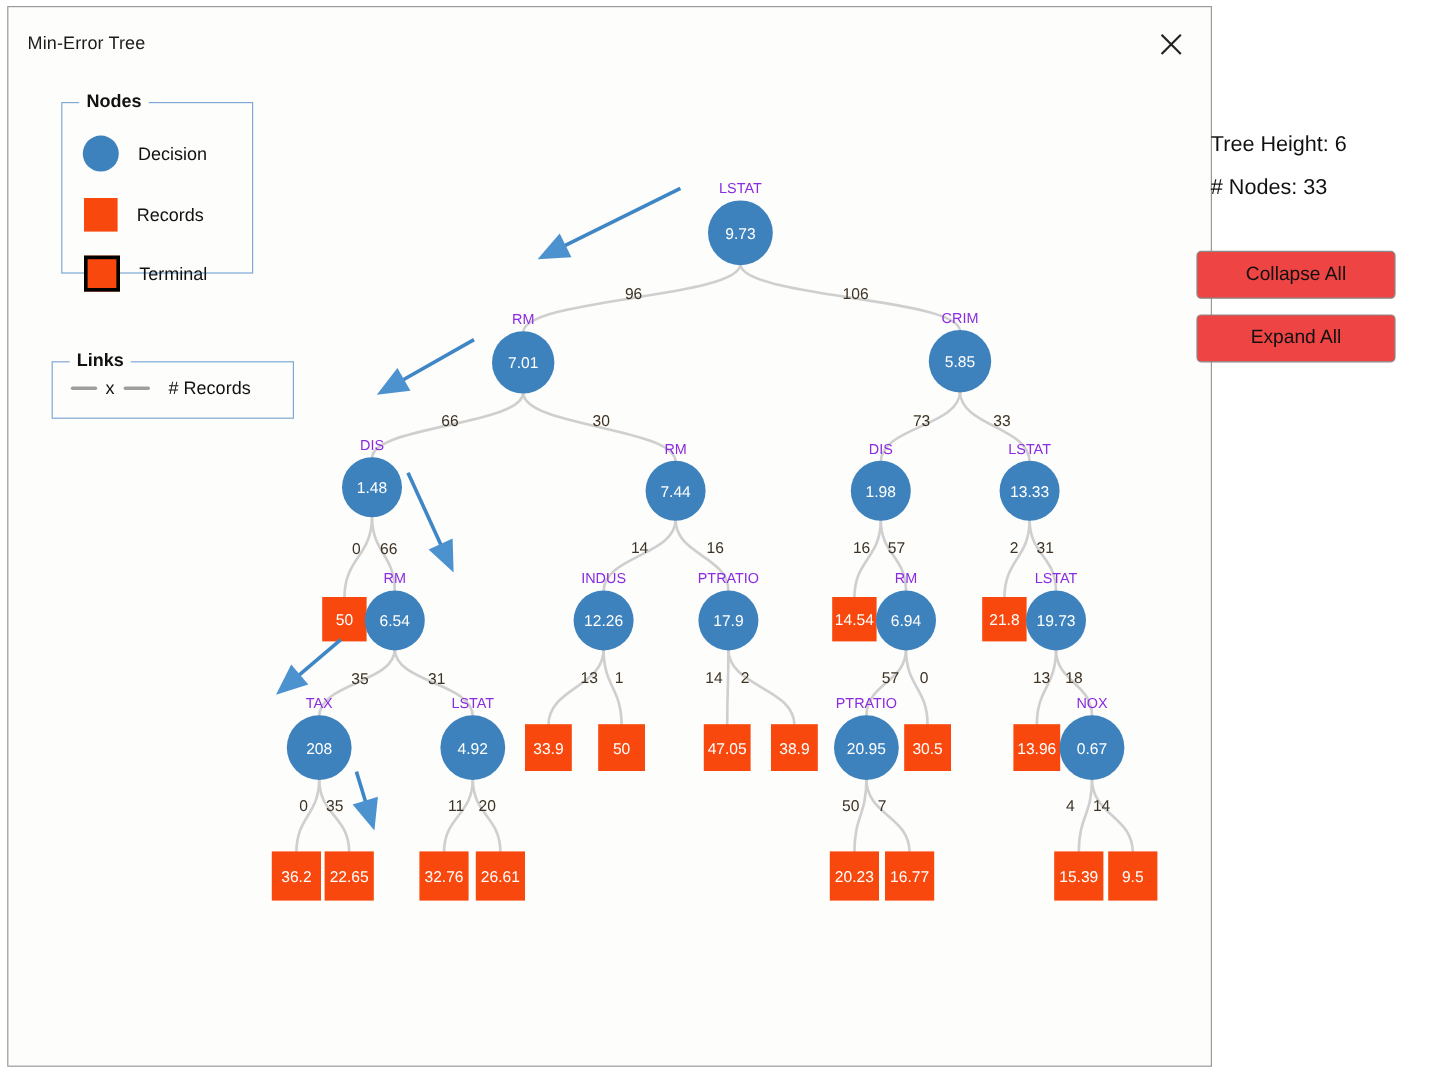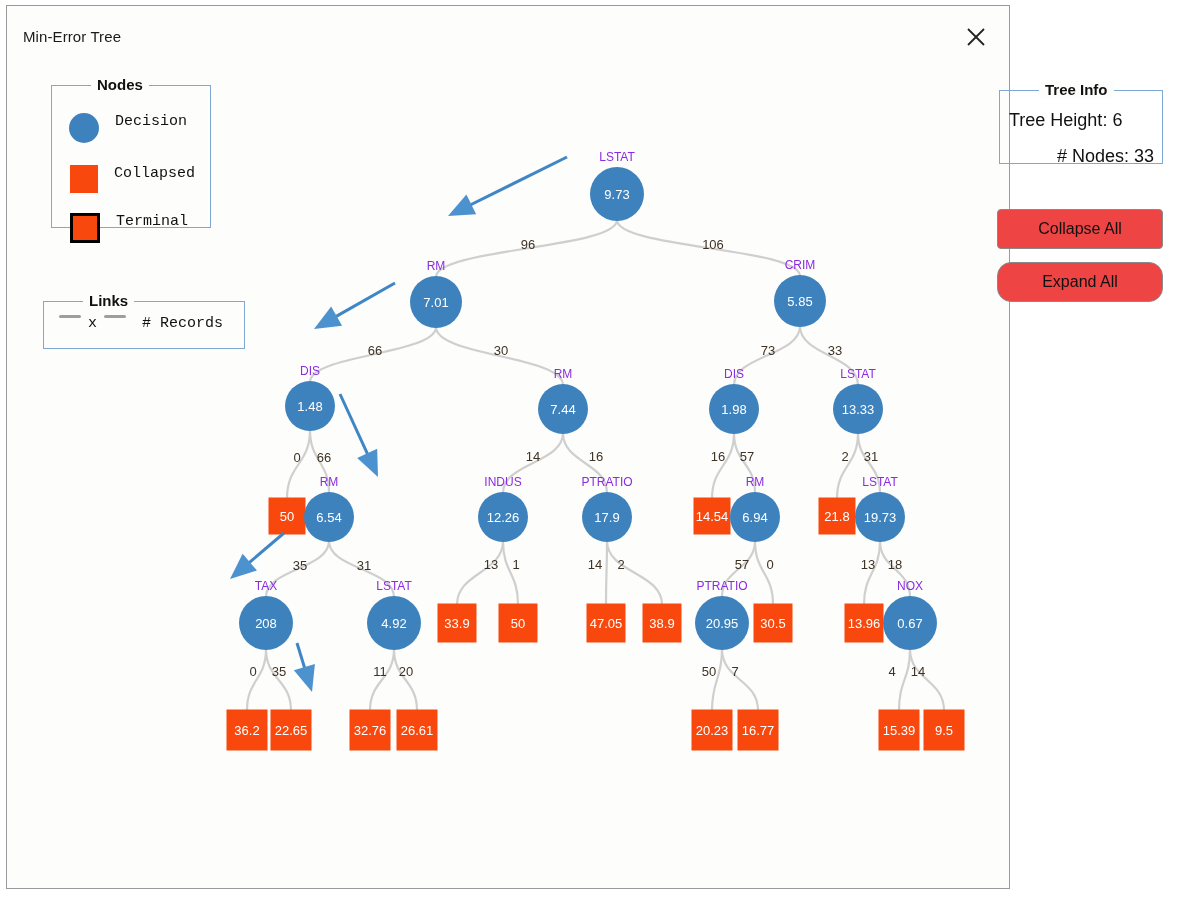--- a/index.html
+++ b/index.html
@@ -17,41 +17,41 @@
     cursor:pointer;
   }
   #close-btn svg{display:block}
   
   .gbox{
     position:absolute;border:1px solid #7fa9d4;background:transparent;
     box-sizing:border-box;
   }
   .gtitle{
     position:absolute;background:#fdfdfb;font-weight:bold;font-size:15px;
-    color:#111;padding:0 6px;top:-10px;left:14px;white-space:nowrap;margin-left:25px;
+    color:#111;padding:0 6px;top:-10px;left:14px;white-space:nowrap;
   }
   #nodes-box{left:44px;top:79px;width:160px;height:143px;}
   #links-box{left:36px;top:295px;width:202px;height:48px;text-align:center;}
-  .legend-row{position:absolute;display:flex;font-family:Liberation Mono, monospace;}
+  .legend-row{position:absolute;display:flex;align-items:center;}
   .legend-label{font-size:15px;color:#111;margin-left:16px;white-space:nowrap;}
   .sw-circle{width:30px;height:30px;border-radius:50%;background:#3d82bd;}
   .sw-square{width:28px;height:28px;background:#f9480d;}
   .sw-square.collapsed{border:3px solid #000;width:24px;height:24px;}
   .dash{display:inline-block;width:22px;height:3px;background:#9e9e9e;border-radius:2px;}
   
   #info-box{left:992px;top:84px;width:164px;height:74px;}
   .info-line{position:absolute;font-size:18px;color:#111;left:10px;white-space:nowrap;}
   
   .btn{
     position:absolute;left:990px;width:166px;height:40px;background:#ef4444;
     border:1px solid #898989;border-radius:4px;font-size:16px;color:#111;
     font-family:"Liberation Sans",sans-serif;cursor:pointer;
   }
   #collapse-all{top:203px;}
-  #expand-all{top:256px;border-radius:14px;}
+  #expand-all{top:256px;}
   
   #tree{position:absolute;left:0;top:0;width:1186px;height:884px;}
   .link{fill:none;stroke:#cfcfcf;stroke-width:2.2;}
   .edge-label{font-size:13px;fill:#3d3224;font-family:"Liberation Sans",sans-serif;}
   .node-circ{fill:#3d82bd;}
   .node-rect{fill:#f9480d;}
   .node-val{font-size:13px;fill:#ffffff;font-family:"Liberation Sans",sans-serif;}
   .node-name{font-size:12px;fill:#8b2be2;font-family:"Liberation Sans",sans-serif;}
   .ann-arrow{stroke:#3f86c6;stroke-width:3;fill:none;}
   .ann-head{fill:#4c92cf;}
@@ -315,39 +315,36 @@
 
   <div class="gbox" id="nodes-box">
     <div class="gtitle">Nodes</div>
   </div>
   <div class="legend-row" style="left:62px;top:107px;">
     <span class="sw-circle"></span>
     <span class="legend-label">Decision</span>
   </div>
   <div class="legend-row" style="left:63px;top:159px;">
     <span class="sw-square"></span>
-    <span class="legend-label">Collapsed</span>
+    <span class="legend-label">Records</span>
   </div>
   <div class="legend-row" style="left:63px;top:207px;">
     <span class="sw-square collapsed"></span>
     <span class="legend-label">Terminal</span>
   </div>
 
   <div class="gbox" id="links-box">
     <div class="gtitle">Links</div>
   </div>
   <div class="legend-row" style="left:52px;top:309px;">
     <span class="dash"></span>
     <span class="legend-label" style="margin-left:7px;font-size:15px;">x</span>
     <span class="dash" style="margin-left:7px;"></span>
     <span class="legend-label"># Records</span>
   </div>
 
-  <div class="gbox" id="info-box">
-    <div class="gtitle">Tree Info</div>
-  </div>
   <div class="info-line" style="top:104px;left:1002px;">Tree Height: 6</div>
-  <div class="info-line" style="top:140px;left:1002px;margin-left:48px;"># Nodes: 33</div>
+  <div class="info-line" style="top:140px;left:1002px;"># Nodes: 33</div>
 
   <button class="btn" id="collapse-all">Collapse All</button>
   <button class="btn" id="expand-all">Expand All</button>
 
 </div>
 
 </body></html>

